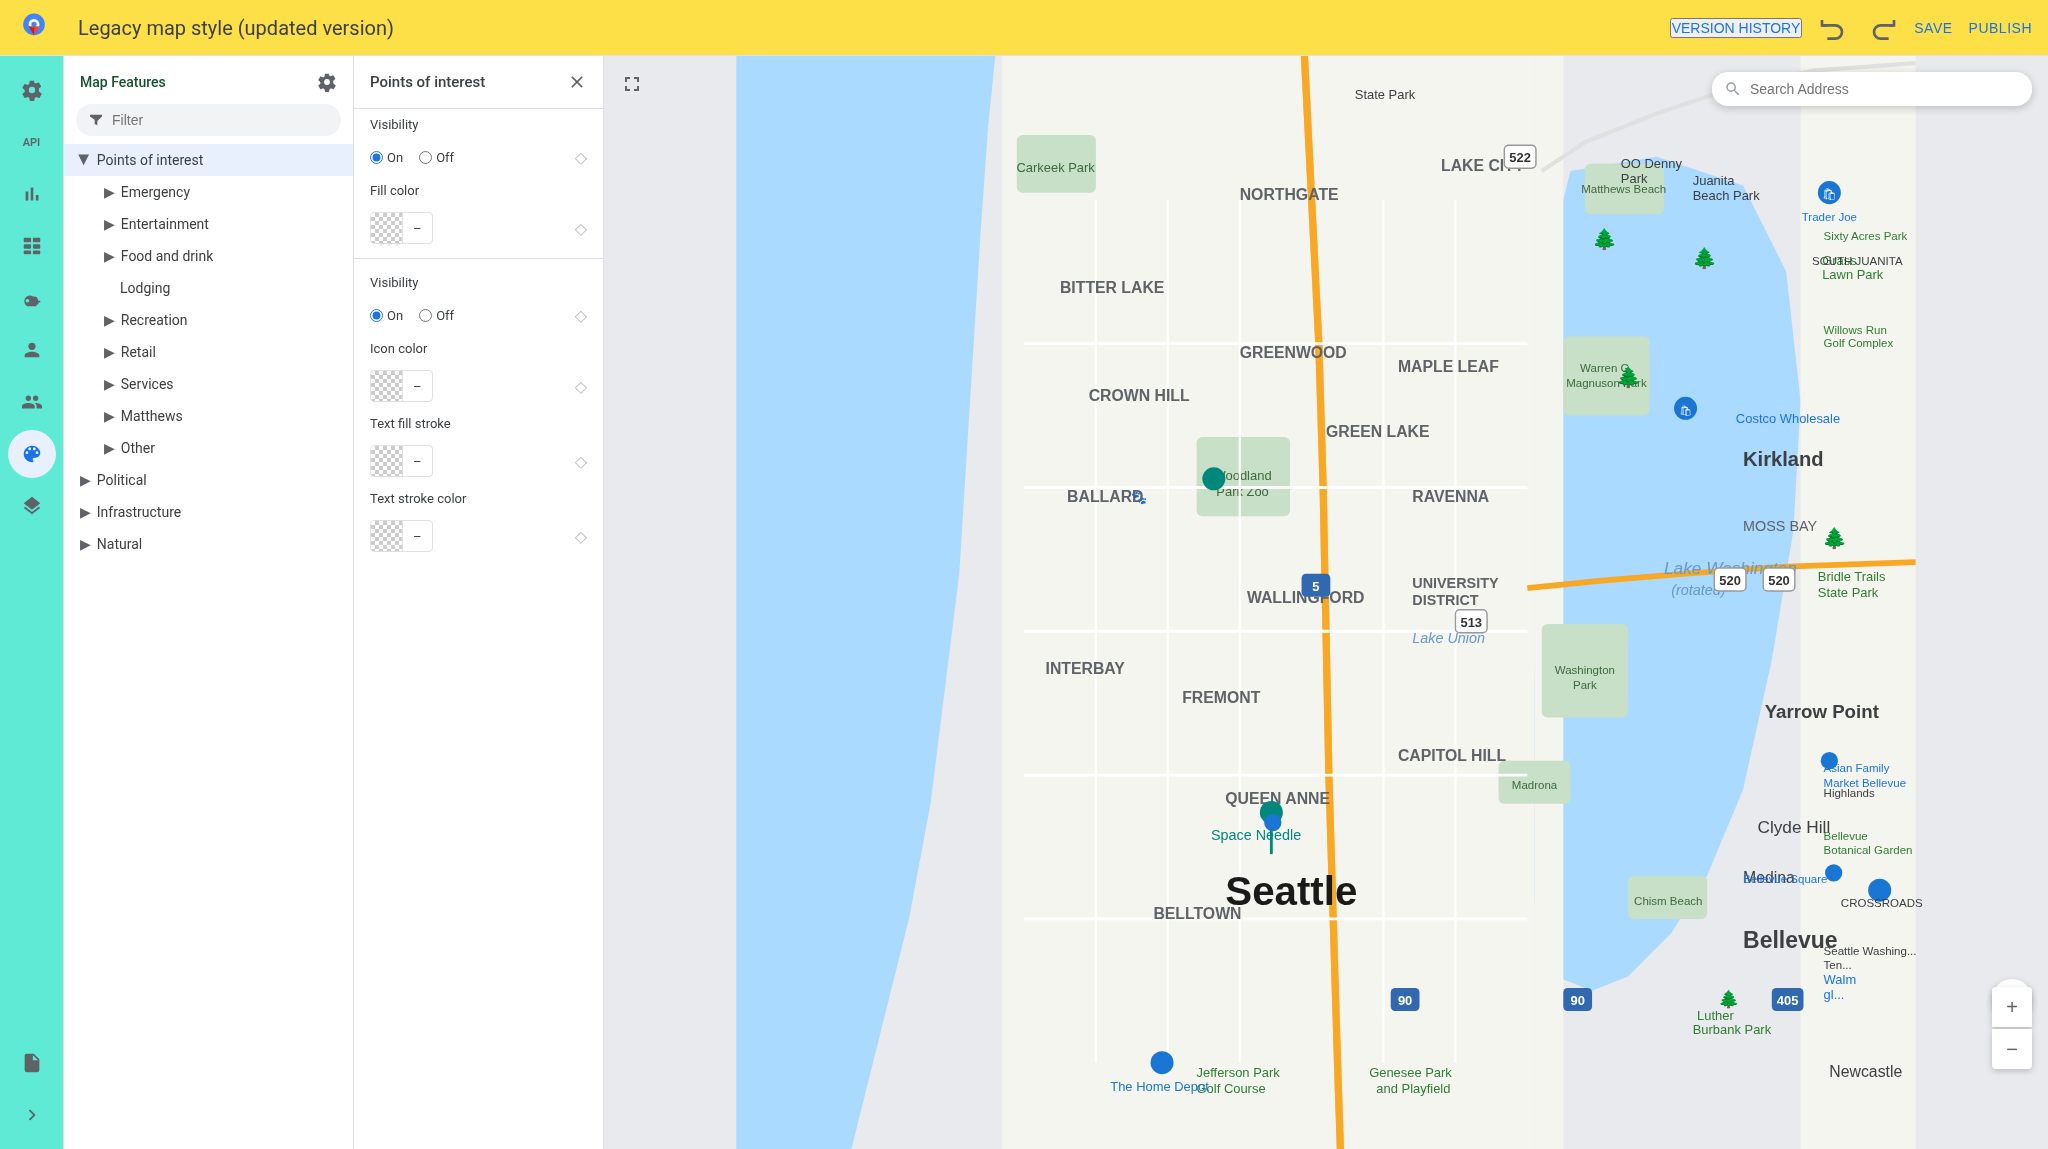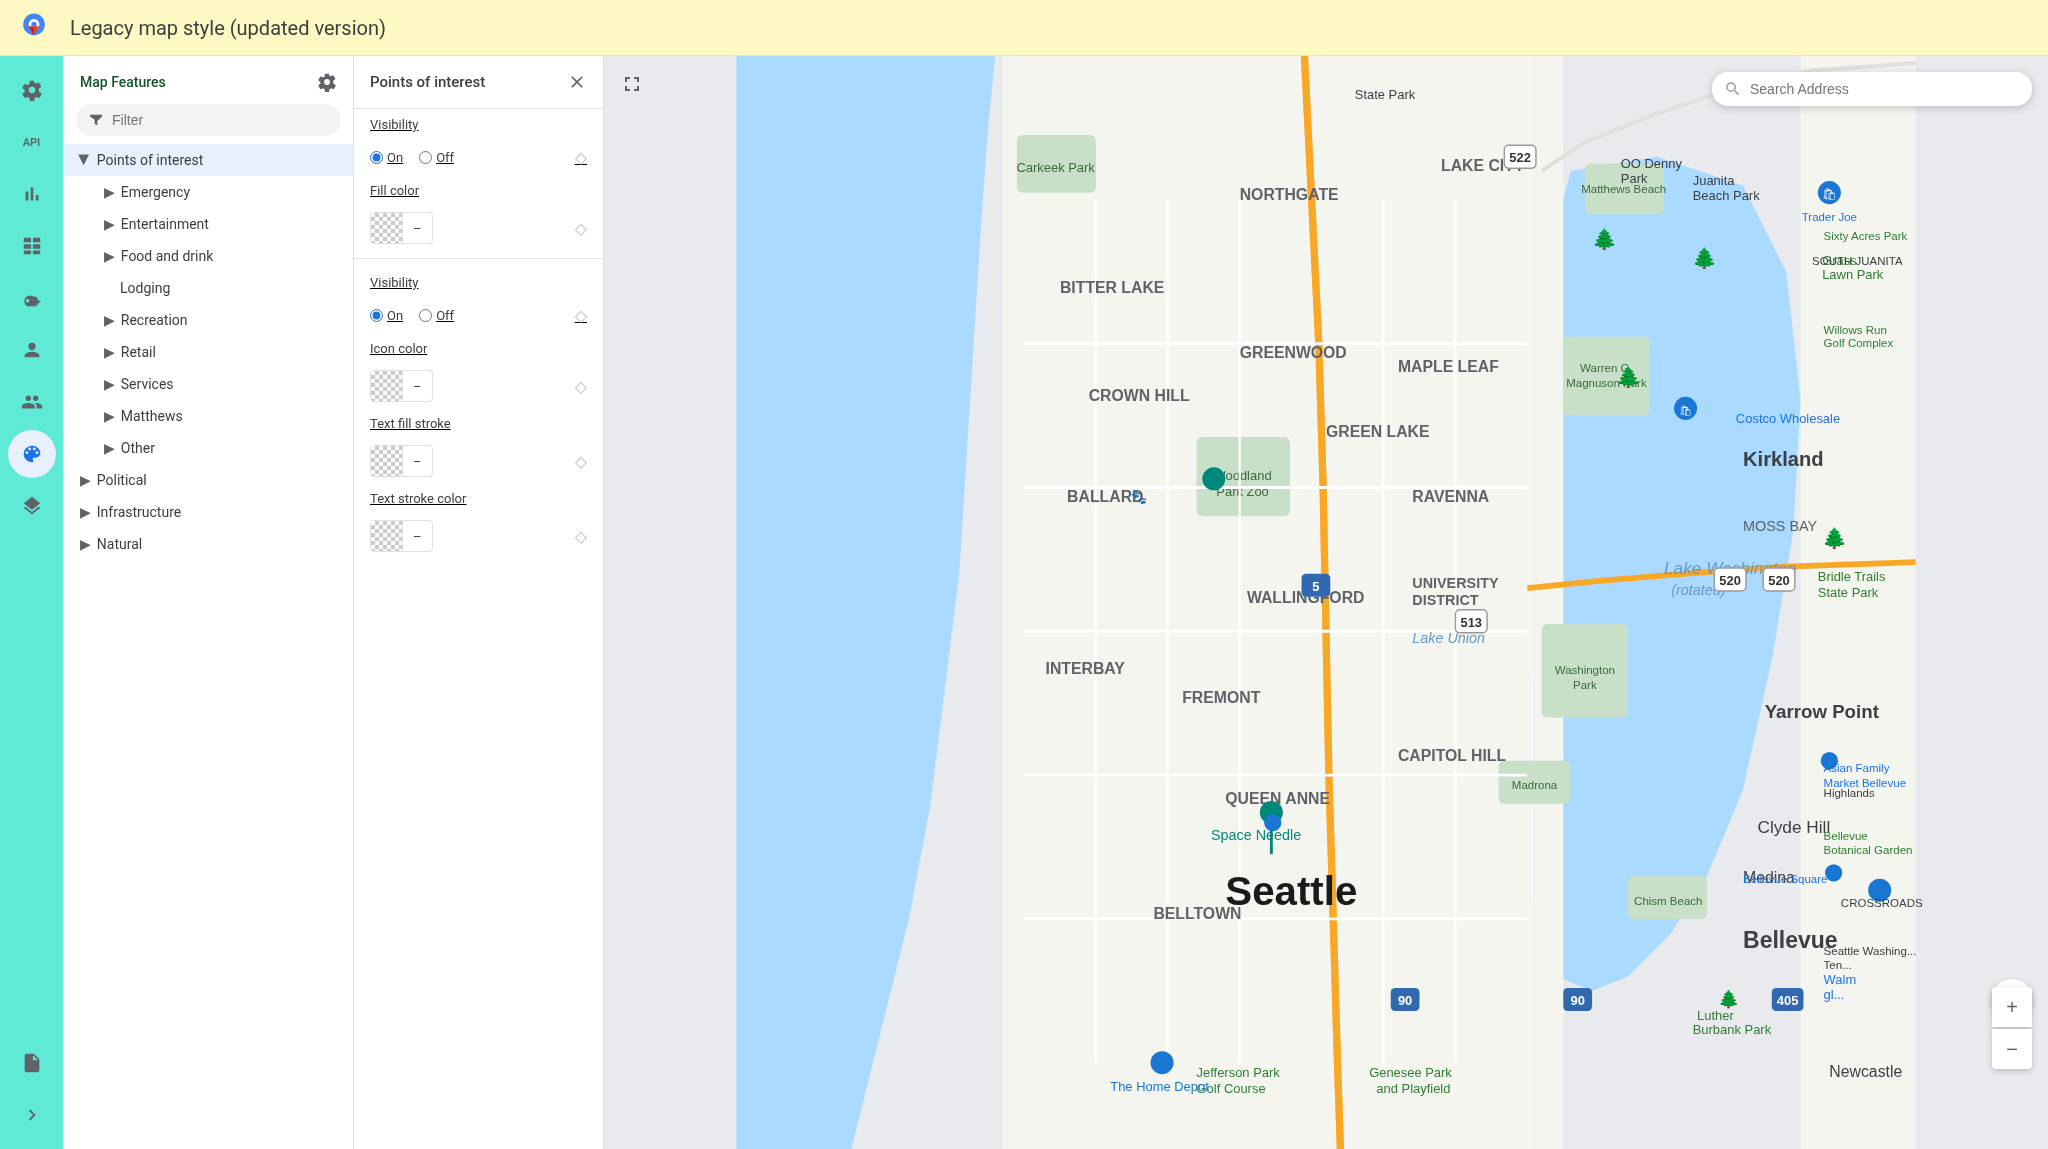--- a/index.html
+++ b/index.html
@@ -1,21 +1,21 @@
 <!DOCTYPE html>
 <html><head>
   <meta charset="utf-8">
   <style>
     * { box-sizing: border-box; margin: 0; padding: 0; }
     body { font-family: 'Google Sans', Roboto, Arial, sans-serif; font-size: 14px; background: #fff; display: flex; flex-direction: column; height: 100vh; overflow: hidden; }
 
     
     #topbar {
       display: flex; align-items: center; height: 56px; border-bottom: 1px solid #e0e0e0;
-      padding: 0 16px; gap: 18px; flex-shrink: 0; z-index: 10; background: #fef9c3;
+      padding: 0 16px; gap: 26px; flex-shrink: 0; z-index: 10; background: #fde047;
     }
     #topbar .logo { width: 36px; height: 36px; flex-shrink: 0; }
     #topbar .app-title { font-size: 20px; color: #3c4043; font-weight: 400; flex: 1; }
     #topbar .top-actions { display: flex; align-items: center; gap: 16px; }
     #topbar .version-history { color: #1a73e8; font-size: 14px; font-weight: 500; cursor: pointer; }
     #topbar .icon-btn { background: none; border: none; cursor: pointer; color: #5f6368; display: flex; align-items: center; justify-content: center; width: 32px; height: 32px; border-radius: 50%; }
     #topbar .save-btn { color: #1a73e8; font-size: 14px; font-weight: 500; background: none; border: none; cursor: pointer; letter-spacing: 0.5px; }
     #topbar .publish-btn { color: #1a73e8; font-size: 14px; font-weight: 500; background: none; border: none; cursor: pointer; letter-spacing: 0.5px; }
 
     
@@ -75,21 +75,21 @@
     .detail-header {
       display: flex; align-items: center; justify-content: space-between;
       padding: 16px; border-bottom: 1px solid #e0e0e0;
     }
     .detail-title { font-size: 15px; font-weight: 500; color: #3c4043; }
     .close-btn { background: none; border: none; cursor: pointer; color: #5f6368; display: flex; align-items: center; }
     .section-label {
       font-size: 14px; font-weight: 500; color: #3c4043; padding: 16px 16px 8px;
     }
     .field-row {
-      padding: 8px 16px; display: flex; align-items: center; justify-content: space-between; text-decoration: underline;
+      padding: 8px 16px; display: flex; align-items: center; justify-content: space-between;
     }
     .field-label { font-size: 13px; color: #3c4043; }
     .radio-group { display: flex; gap: 16px; align-items: center; }
     .radio-option { display: flex; align-items: center; gap: 4px; font-size: 13px; color: #3c4043; cursor: pointer; }
     .radio-option input[type=radio] { accent-color: #1a73e8; }
     .diamond-btn { background: none; border: none; cursor: pointer; color: #bdbdbd; font-size: 16px; }
     .color-field-row {
       padding: 6px 16px; display: flex; align-items: center; justify-content: space-between;
     }
     .color-swatch-container { display: flex; align-items: center; gap: 0; border: 1px solid #e0e0e0; border-radius: 4px; overflow: hidden; }
@@ -144,20 +144,37 @@
   <div class="logo">
     <svg viewBox="0 0 40 40" xmlns="http://www.w3.org/2000/svg">
       <circle cx="20" cy="16" r="12" fill="#4285F4"></circle>
       <circle cx="20" cy="16" r="6" fill="#fff"></circle>
       <ellipse cx="20" cy="16" rx="3" ry="3" fill="#4285F4"></ellipse>
       <polygon points="20,28 14,18 26,18" fill="#EA4335"></polygon>
       <polygon points="20,28 14,18 20,20" fill="#c5221f"></polygon>
     </svg>
   </div>
   <span class="app-title">Legacy map style (updated version)</span>
+  <div class="top-actions">
+    <button class="version-history">VERSION HISTORY</button>
+    <button class="icon-btn" title="Undo">
+      <svg viewBox="0 0 24 24" fill="none" stroke="currentColor" stroke-width="2">
+          <path d="M3 10h10a5 5 0 0 1 0 10H7"></path>
+          <polyline points="3,6 3,10 7,10"></polyline>
+        </svg>
+    </button>
+    <button class="icon-btn" title="Redo">
+      <svg viewBox="0 0 24 24" fill="none" stroke="currentColor" stroke-width="2">
+          <path d="M21 10H11a5 5 0 0 0 0 10h6"></path>
+          <polyline points="21,6 21,10 17,10"></polyline>
+        </svg>
+    </button>
+    <button class="save-btn">SAVE</button>
+    <button class="publish-btn">PUBLISH</button>
+  </div>
 </div>
 
 <div id="main">
 
   <div id="icon-nav">
     <div class="icon-nav-item">
       <svg viewBox="0 0 24 24" fill="currentColor">
           <path d="M12 15.5A3.5 3.5 0 0 1 8.5 12 3.5 3.5 0 0 1 12 8.5a3.5 3.5 0 0 1 3.5 3.5 3.5 3.5 0 0 1-3.5 3.5m7.43-2.92c.04-.34.07-.68.07-1.08s-.03-.74-.07-1.08l2.32-1.82c.21-.16.27-.46.13-.7l-2.2-3.81a.55.55 0 0 0-.68-.22l-2.74 1.1c-.57-.44-1.18-.79-1.85-1.05l-.41-2.92A.548.548 0 0 0 14 2h-4c-.27 0-.5.19-.54.44l-.41 2.92C8.43 5.67 7.82 6.02 7.25 6.46L4.51 5.36c-.26-.1-.55 0-.68.22L1.63 9.39c-.14.24-.08.54.13.7l2.32 1.82c-.04.34-.07.69-.07 1.09s.03.74.07 1.08L1.76 15.9c-.21.16-.27.46-.13.7l2.2 3.81c.13.24.42.32.68.22l2.74-1.1c.57.44 1.18.79 1.85 1.05l.41 2.92c.04.25.27.44.54.44h4c.27 0 .5-.19.54-.44l.41-2.92c.67-.26 1.28-.61 1.85-1.05l2.74 1.1c.26.1.55 0 .68-.22l2.2-3.81c.14-.24.08-.54-.13-.7l-2.32-1.82z"></path>
         </svg>
     </div>

